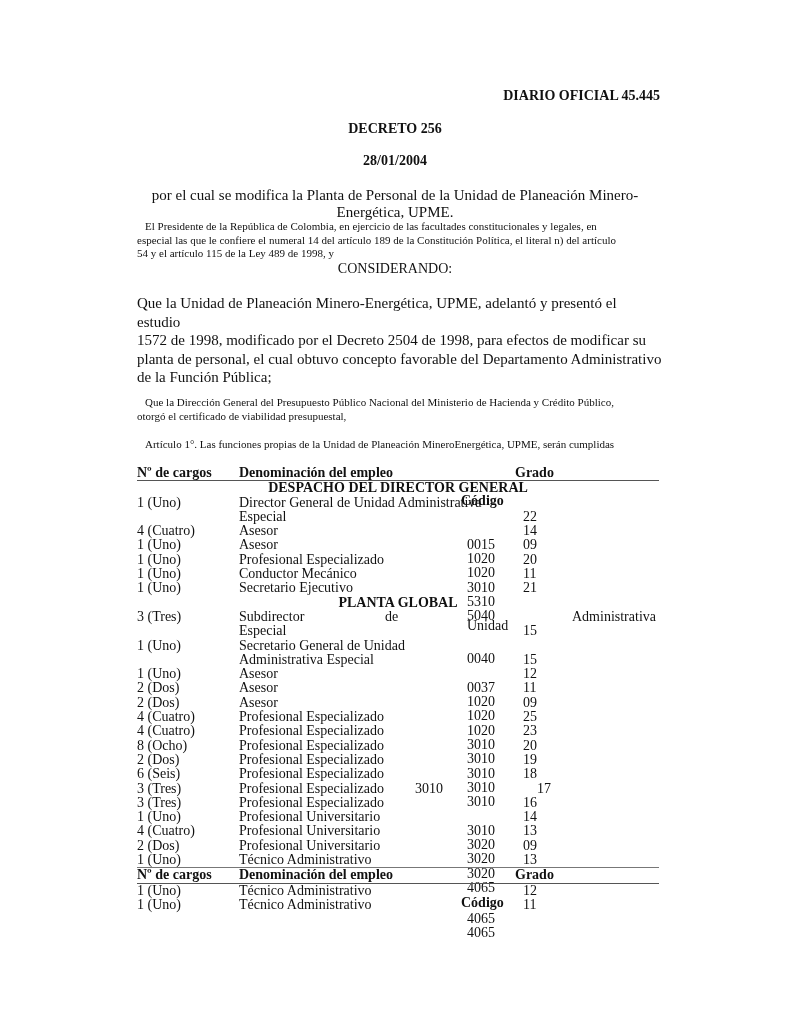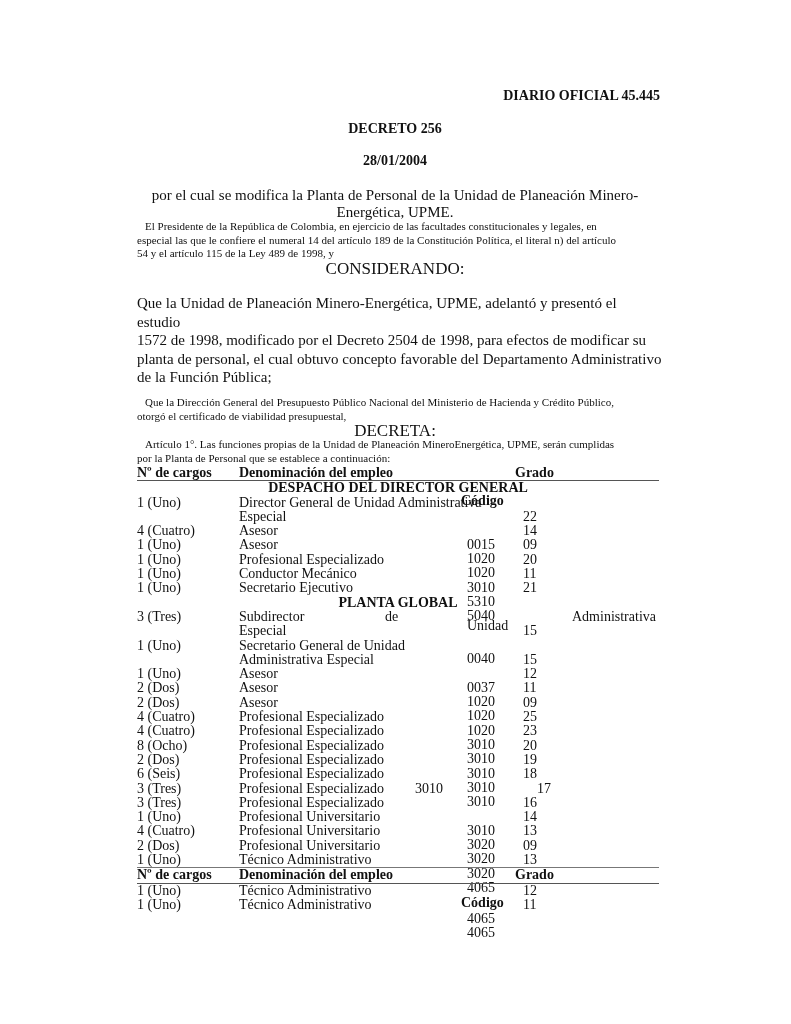--- a/index.html
+++ b/index.html
@@ -2,21 +2,21 @@
 <html><head>
 <meta charset="utf-8">
 <style>
   html, body { margin: 0; padding: 0; background: #ffffff; }
   body { width: 791px; height: 1024px; position: relative; overflow: hidden;
          font-family: "Liberation Serif", "DejaVu Serif", serif; color: #111; }
   .page { position: absolute; left: 0; top: 0; width: 791px; height: 1024px; }
   .center { position: absolute; left: 130px; width: 530px; text-align: center; }
   .h { font-weight: bold; font-size: 14px; }
   .subtitle { font-size: 15px; line-height: 17px; }
-  .small { font-size: 17px; line-height: 13.5px; }
+  .small { font-size: 14px; line-height: 13.5px; }
   .para-small { position: absolute; left: 137px; width: 522px; font-size: 11px; line-height: 13.5px; text-align: justify; text-align-last: left; }
   .para-big { position: absolute; left: 137px; width: 525px; font-size: 15px; line-height: 18.6px; }
   .table { position: absolute; left: 137px; width: 522px; font-size: 14px; }
   .row { position: relative; height: 14.3px; line-height: 14.3px; white-space: nowrap; }
   .c1 { position: absolute; left: 0; }
   .c2 { position: absolute; left: 102px; }
   .c3 { position: absolute; left: 330px; margin-top: 28px; }
   .c4 { position: absolute; left: 386px; }
   .hdr { font-weight: bold; border-bottom: 1px solid #555; }
   .hdr .c3 { left: 324px; }
@@ -53,24 +53,22 @@
     <div>Que la Unidad  de Planeación Minero-Energética, UPME, adelantó y presentó el estudio</div>
     <div>1572 de 1998, modificado por el Decreto 2504 de 1998, para efectos de modificar su</div>
     <div>planta de personal, el cual obtuvo concepto favorable del Departamento Administrativo</div>
     <div>de la Función Pública;</div>
   </div>
 
   <div class="para-small" style="top:396px;">
     <div style="padding-left:8px;">Que la Dirección General del Presupuesto Público Nacional del Ministerio de Hacienda y Crédito Público,</div>
     <div>otorgó el certificado de viabilidad presupuestal,</div>
   </div>
-  <div class="center small" style="top:424px;">DECRETA:</div>
   <div class="para-small" style="top:438px;">
     <div style="padding-left:8px;">Artículo 1°. Las funciones propias de la Unidad de Planeación MineroEnergética, UPME, serán cumplidas</div>
-    <div>por la Planta de Personal que se establece a continuación:</div>
   </div>
 
   <div class="table" style="top:466px;">
     <div class="row hdr">
       <span class="c1">Nº de cargos</span>
       <span class="c2">Denominación del empleo</span>
       <span class="c3">Código</span>
       <span class="c4">Grado</span>
     </div>
     <div class="row section">DESPACHO DEL DIRECTOR GENERAL</div>

